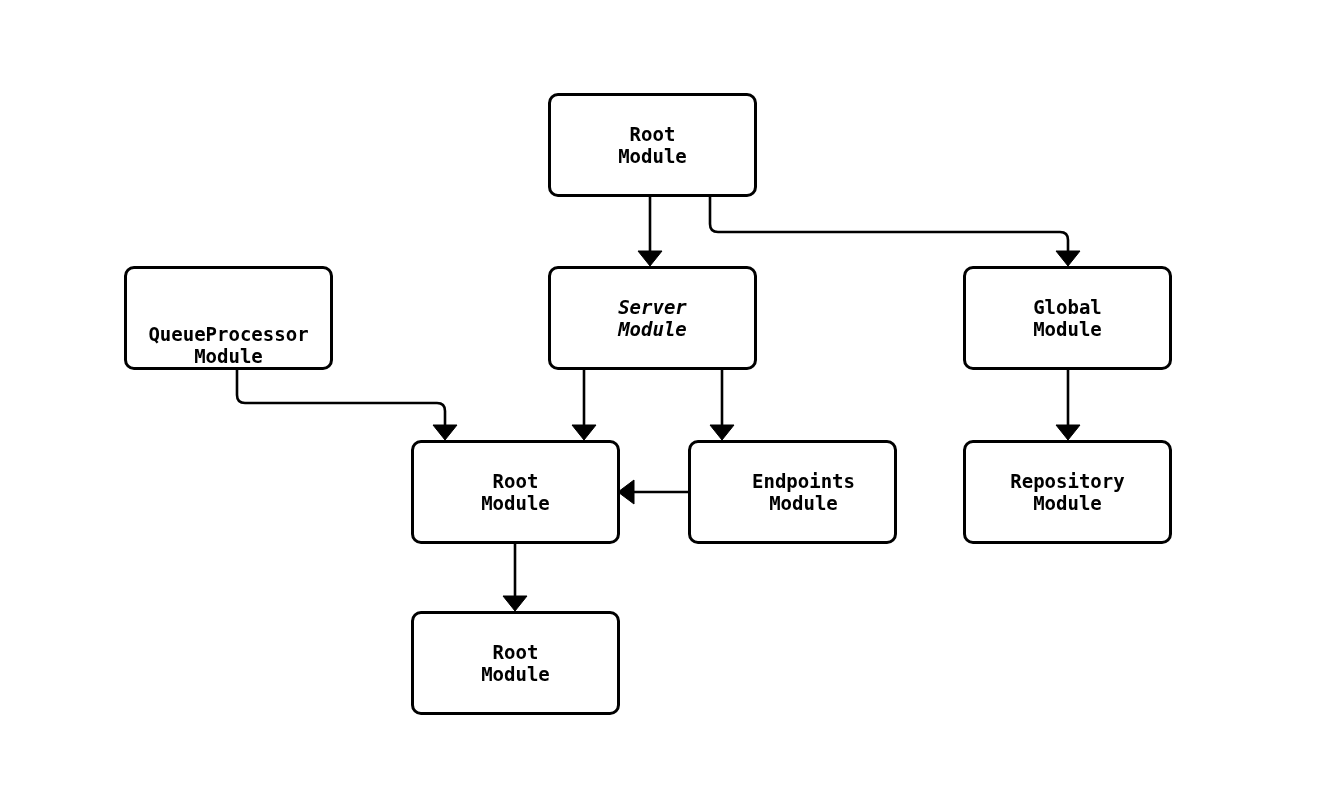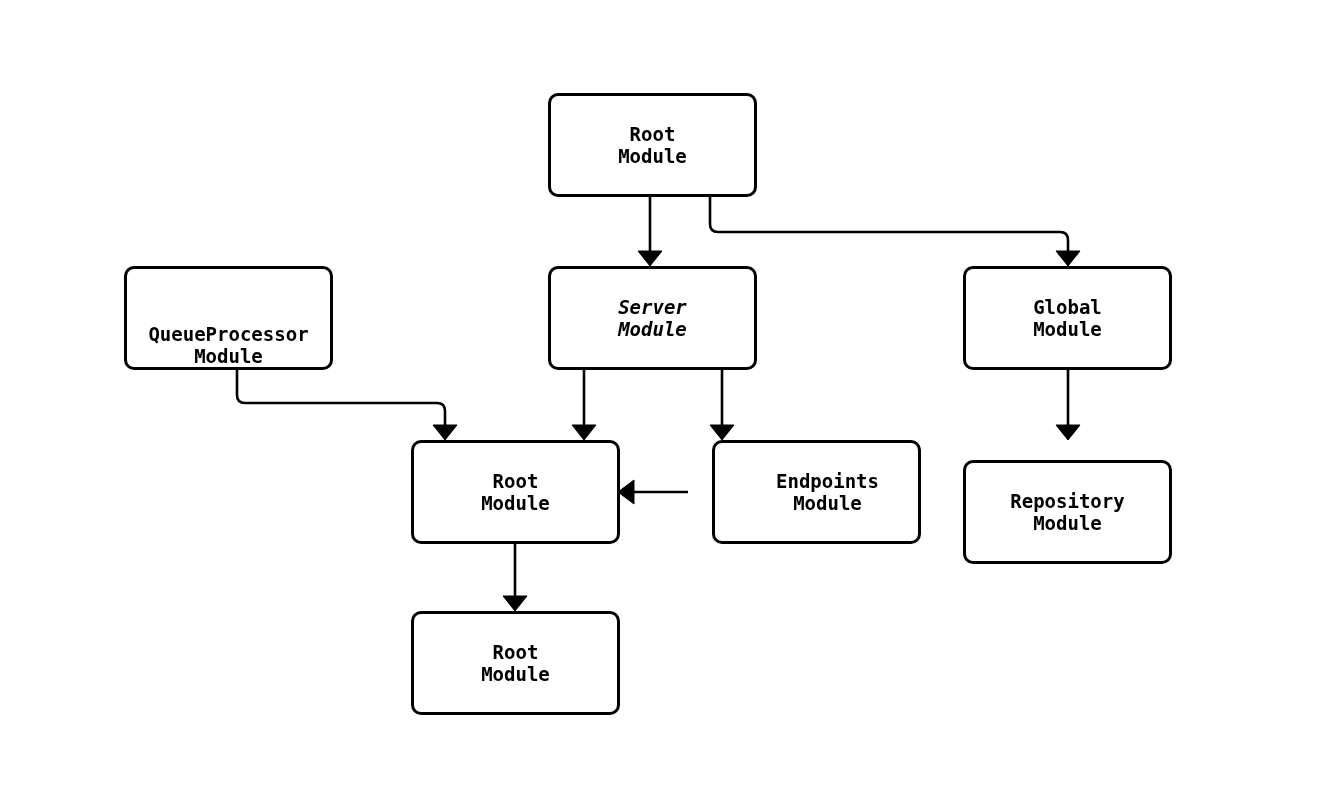--- a/index.html
+++ b/index.html
@@ -49,22 +49,22 @@
     font-size: 19px;
     font-weight: bold;
     line-height: 22px;
     color: #000000;
   }
   .node-root          { left: 548px; top:  93px; }
   .node-queueprocessor{ left: 124px; top: 266px; justify-content: flex-end; }
   .node-server        { left: 548px; top: 266px; font-style: italic; }
   .node-global        { left: 963px; top: 266px; }
   .node-core          { left: 411px; top: 440px; }
-  .node-endpoints     { left: 712px; top: 440px; padding-left: 22px; }
-  .node-repository    { left: 963px; top: 440px; margin-top: 20px; }
+  .node-endpoints     { left: 688px; top: 440px; padding-left: 22px; }
+  .node-repository    { left: 963px; top: 440px; }
   .node-queue         { left: 411px; top: 611px; }
 </style>
 </head>
 <body>
 
 <div class="canvas">
 
   <svg class="edges-layer" viewBox="0 0 1337 809" xmlns="http://www.w3.org/2000/svg">
 
     <g>

